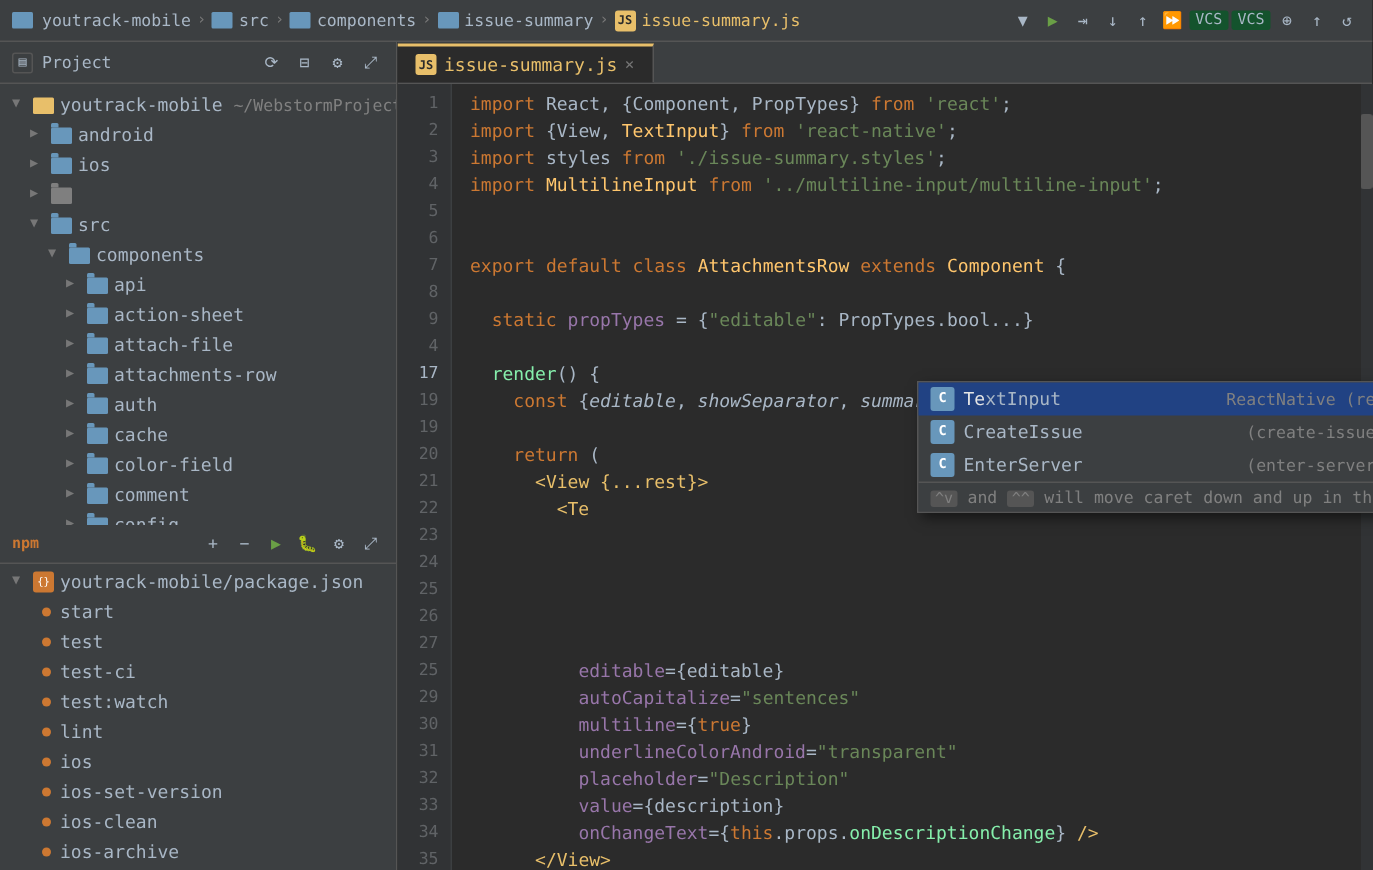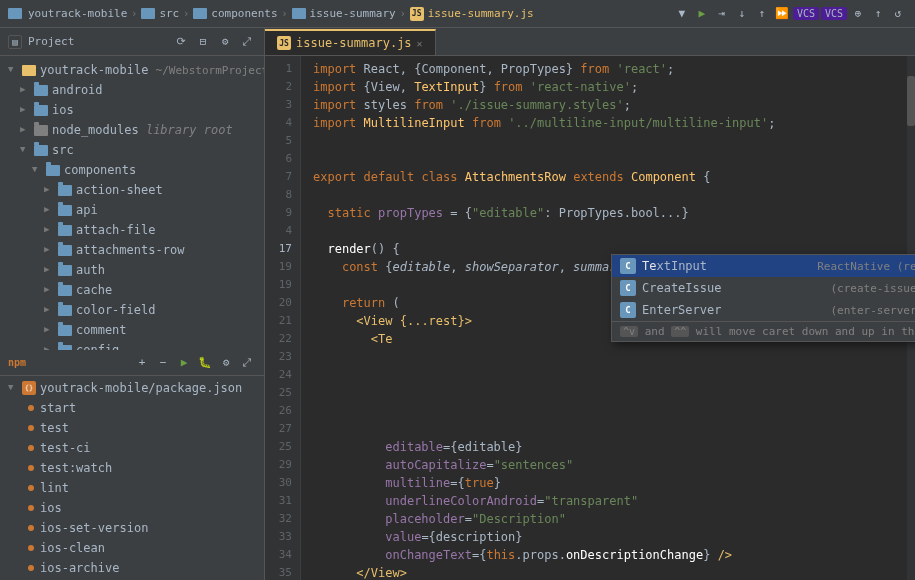--- a/index.html
+++ b/index.html
@@ -288,21 +288,21 @@
       font-size: 12px;
       line-height: 18px;
       white-space: pre;
       position: relative;
     }
 
     
     .kw { color: #cc7832; }
     .str { color: #6a8759; }
     .cls { color: #ffc66d; }
-    .fn { color: #ffffff; }
+    .fn { color: #86efac; }
     .var { color: #a9b7c6; }
     .prop { color: #9876aa; }
     .jsx { color: #e8bf6a; }
     .param { color: #a9b7c6; font-style: italic; }
 
     
     .autocomplete-popup {
       position: absolute;
       top: 198px;
       left: 310px;
@@ -366,21 +366,21 @@
     .run-icon { color: #6a9f46; }
 
     
     .top-toolbar {
       display: flex;
       align-items: center;
       gap: 2px;
     }
 
     .vcs-badge {
-      background: #4c1d95;
+      background: #14532d;
       border-radius: 2px;
       padding: 1px 4px;
       font-size: 10px;
       color: #a9b7c6;
     }
   </style>
 </head>
 <body>
 
 <div class="title-bar">
@@ -452,49 +452,48 @@
         <span class="indent" style="width:12px"></span>
         <span class="tree-arrow closed"></span>
         <span class="folder-icon"></span>
         <span class="tree-label">ios</span>
       </div>
 
       <div class="tree-item">
         <span class="indent" style="width:12px"></span>
         <span class="tree-arrow closed"></span>
         <span class="folder-icon dark"></span>
-        <span class="tree-label">node_modules <span class="tree-label library">library root</span></span>
       </div>
 
       <div class="tree-item">
         <span class="indent" style="width:12px"></span>
         <span class="tree-arrow open"></span>
         <span class="folder-icon"></span>
         <span class="tree-label">src</span>
       </div>
 
       <div class="tree-item">
         <span class="indent" style="width:24px"></span>
         <span class="tree-arrow open"></span>
         <span class="folder-icon"></span>
         <span class="tree-label">components</span>
       </div>
 
       <div class="tree-item">
         <span class="indent" style="width:36px"></span>
         <span class="tree-arrow closed"></span>
         <span class="folder-icon"></span>
+        <span class="tree-label">api</span>
+      </div>
+
+      <div class="tree-item">
+        <span class="indent" style="width:36px"></span>
+        <span class="tree-arrow closed"></span>
+        <span class="folder-icon"></span>
         <span class="tree-label">action-sheet</span>
-      </div>
-
-      <div class="tree-item">
-        <span class="indent" style="width:36px"></span>
-        <span class="tree-arrow closed"></span>
-        <span class="folder-icon"></span>
-        <span class="tree-label">api</span>
       </div>
 
       <div class="tree-item">
         <span class="indent" style="width:36px"></span>
         <span class="tree-arrow closed"></span>
         <span class="folder-icon"></span>
         <span class="tree-label">attach-file</span>
       </div>
 
       <div class="tree-item">

